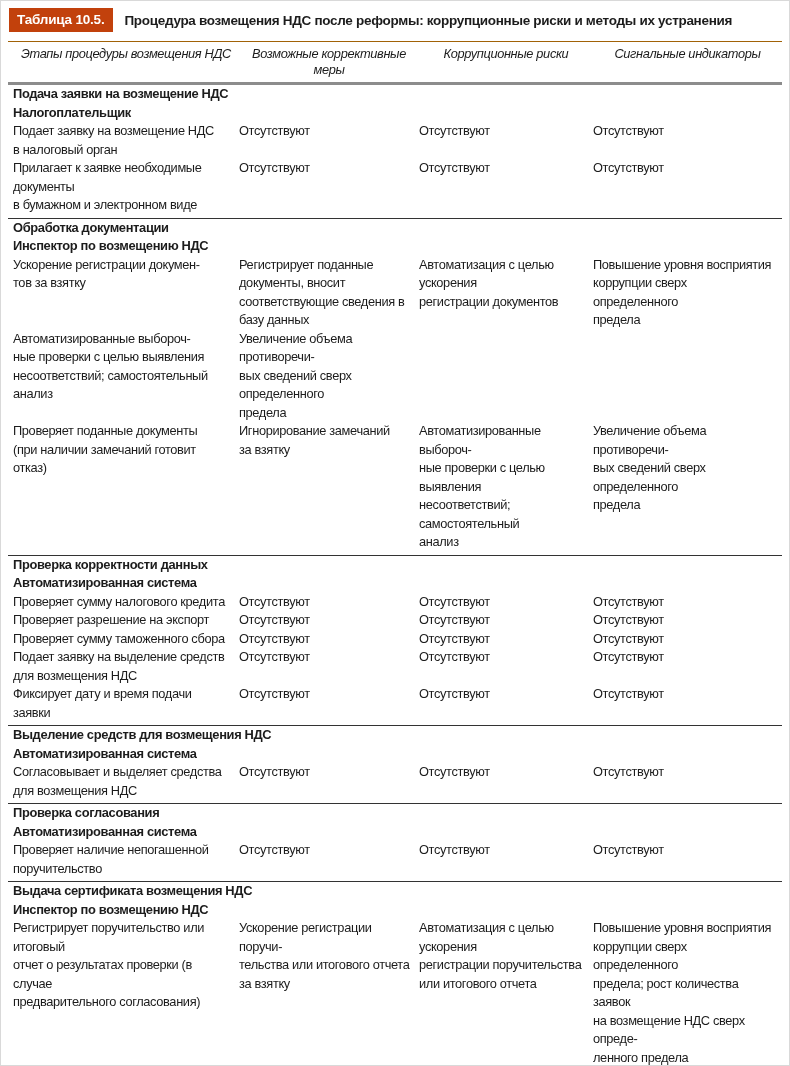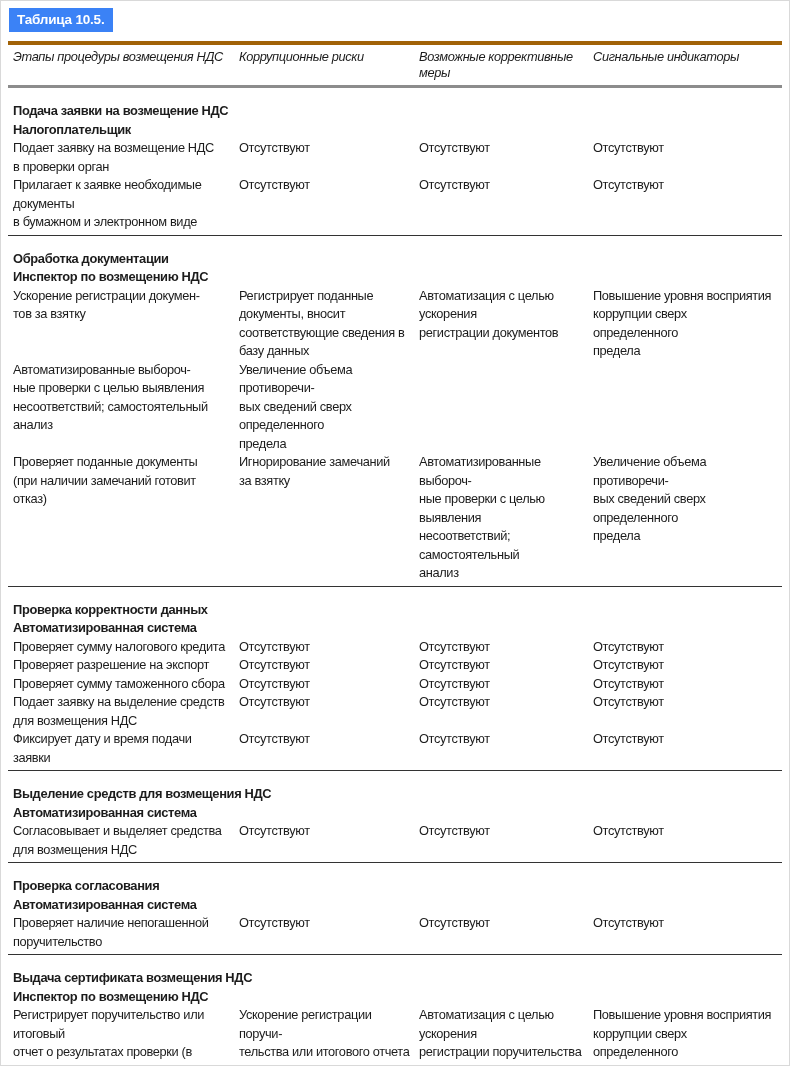--- a/index.html
+++ b/index.html
@@ -17,50 +17,51 @@
     padding: 5px 7px 0 7px;
     box-sizing: border-box;
   }
   
   .title-row {
     display: flex;
     align-items: center;
     margin: 2px 0 9px 1px;
   }
   .table-label {
-    background: #3b82f6;
+    background: #c2410c;
     color: #ffffff;
     font-weight: bold;
     font-size: 13.5px;
     letter-spacing: -0.2px;
     padding: 4px 9px 5px 8px;
     white-space: nowrap;
   }
   .table-title {
     font-weight: bold;
     font-size: 13.5px;
     letter-spacing: -0.3px;
     margin-left: 11px;
   }
   
   .col-headers {
-    border-top: 4px solid #a16207;
+    border-top: 1px solid #a16207;
     border-bottom: 3px solid #8c8c8c;
     padding: 4px 0 4px 5px;
     display: grid;
     grid-template-columns: 226px 180px 174px auto;
     font-style: italic;
     font-size: 12.8px;
     letter-spacing: -0.35px;
     line-height: 16px;
+    text-align: center;
   }
   
   .section {
     border-bottom: 1px solid #333333;
-    padding: 14px 0 3px 5px;
+    padding: 0 0 3px 5px;
   }
   .section:last-child {
     border-bottom: 2px solid #6e6e6e;
   }
   .section-head {
     font-weight: bold;
     font-size: 12.9px;
     letter-spacing: -0.35px;
     line-height: 18.5px;
     white-space: pre-line;
@@ -77,35 +78,36 @@
     padding-right: 8px;
   }
 </style>
 </head>
 <body>
 
 <div class="page">
 
   <div class="title-row">
     <span class="table-label">Таблица 10.5.</span>
+    <span class="table-title">Процедура возмещения НДС после реформы: коррупционные риски и методы их устранения</span>
   </div>
 
   <div class="col-headers">
     <div class="col-h">Этапы процедуры возмещения НДС</div>
+    <div class="col-h">Возможные коррективные меры</div>
     <div class="col-h">Коррупционные риски</div>
-    <div class="col-h">Возможные коррективные меры</div>
     <div class="col-h">Сигнальные индикаторы</div>
   </div>
 
   <div class="section">
     <div class="section-head">Подача заявки на возмещение НДС
 Налогоплательщик</div>
     <div class="row">
       <div class="cell">Подает заявку на возмещение НДС
-в проверки орган</div>
+в налоговый орган</div>
       <div class="cell">Отсутствуют</div>
       <div class="cell">Отсутствуют</div>
       <div class="cell">Отсутствуют</div>
     </div>
     <div class="row">
       <div class="cell">Прилагает к заявке необходимые документы
 в бумажном и электронном виде</div>
       <div class="cell">Отсутствуют</div>
       <div class="cell">Отсутствуют</div>
       <div class="cell">Отсутствуют</div>

